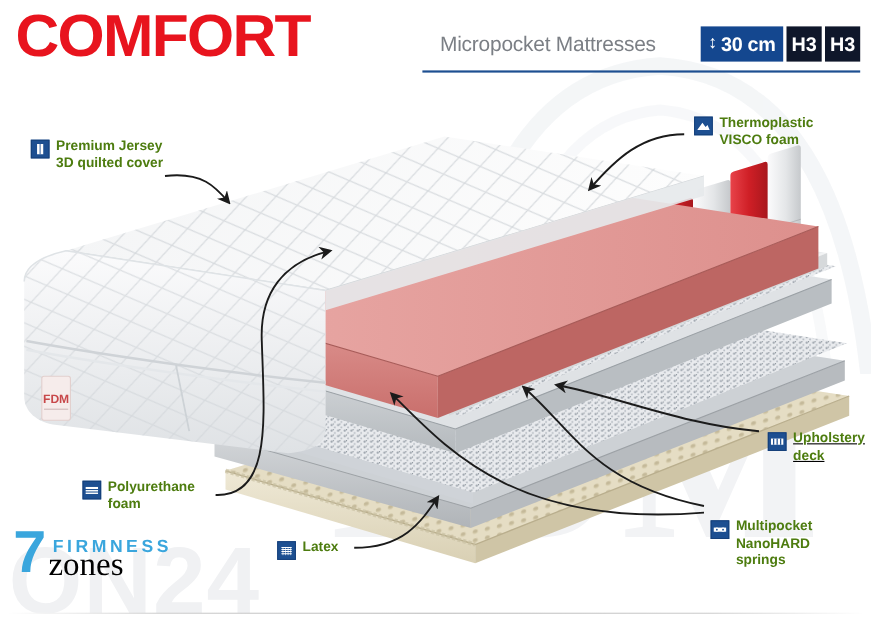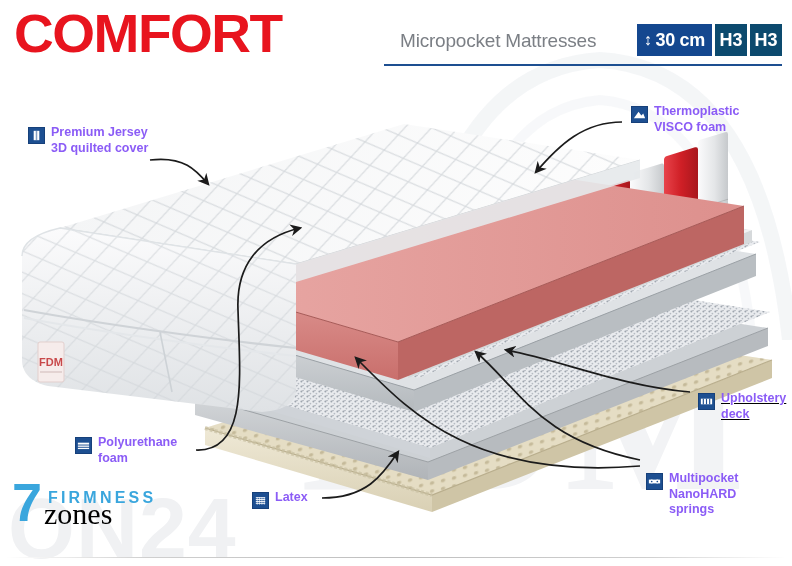--- a/index.html
+++ b/index.html
@@ -102,21 +102,21 @@
     display: flex;
     align-items: center;
     justify-content: center;
     padding: 0 7px;
     height: 32px;
     box-sizing: border-box;
     font-family: "Liberation Sans", sans-serif;
     white-space: nowrap;
   }
   .badge-height { background: #14478f; letter-spacing: -.3px; }
-  .badge-firm   { background: #0c4a6e; width: 32px; padding: 0; }
+  .badge-firm   { background: #0f172a; width: 32px; padding: 0; }
   .arrow-ud {
     display: inline-block;
     margin-right: 4px;
     font-size: 16px;
     line-height: 1;
   }
 
   
   .product {
     position: absolute;
@@ -138,21 +138,21 @@
     flex: 0 0 17px;
     background: #1d4f91;
     border: 1px solid #16407a;
     box-sizing: border-box;
     position: relative;
     margin-top: 2px;
   }
   .callout .txt {
     font-size: 12.5px;
     font-weight: bold;
-    color: #8b5cf6;
+    color: #4d7c0f;
     line-height: 1.24;
     white-space: pre-line;
     font-family: "Liberation Sans", sans-serif;
   }
 
   
   #c-jersey     { left: 28px;  top: 125px; }
   #c-visco      { left: 631px; top: 104px; }
   #c-upholstery { left: 698px; top: 391px; text-decoration: underline; }
   #c-springs    { left: 646px; top: 471px; }

